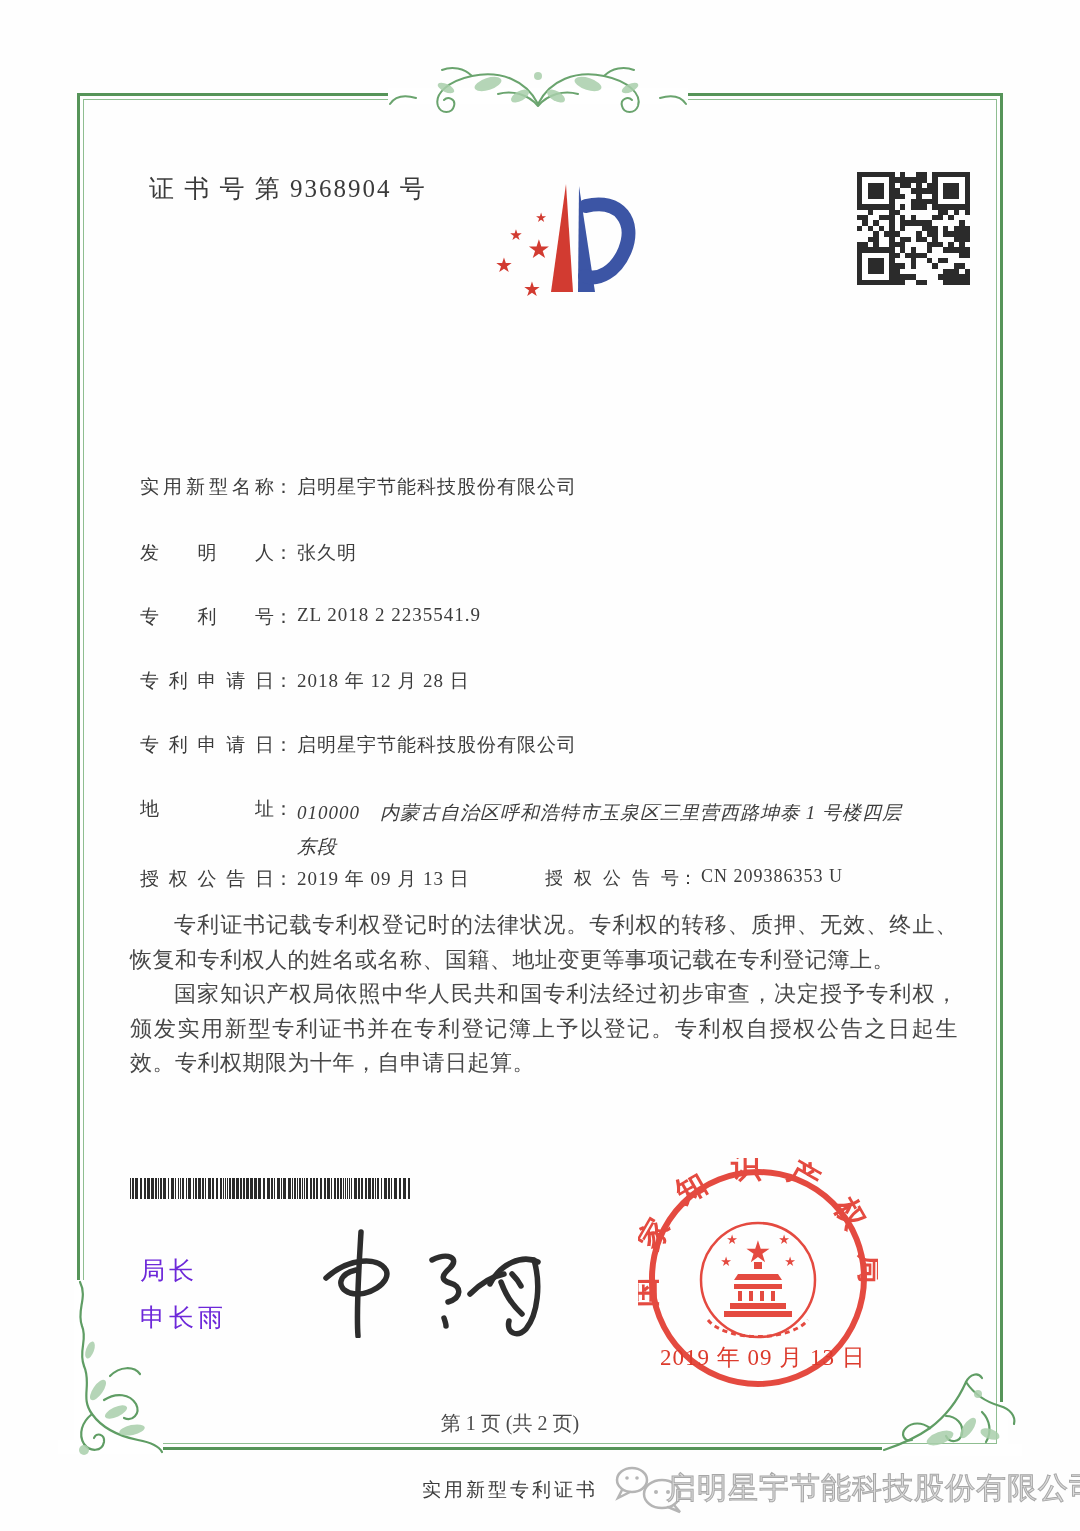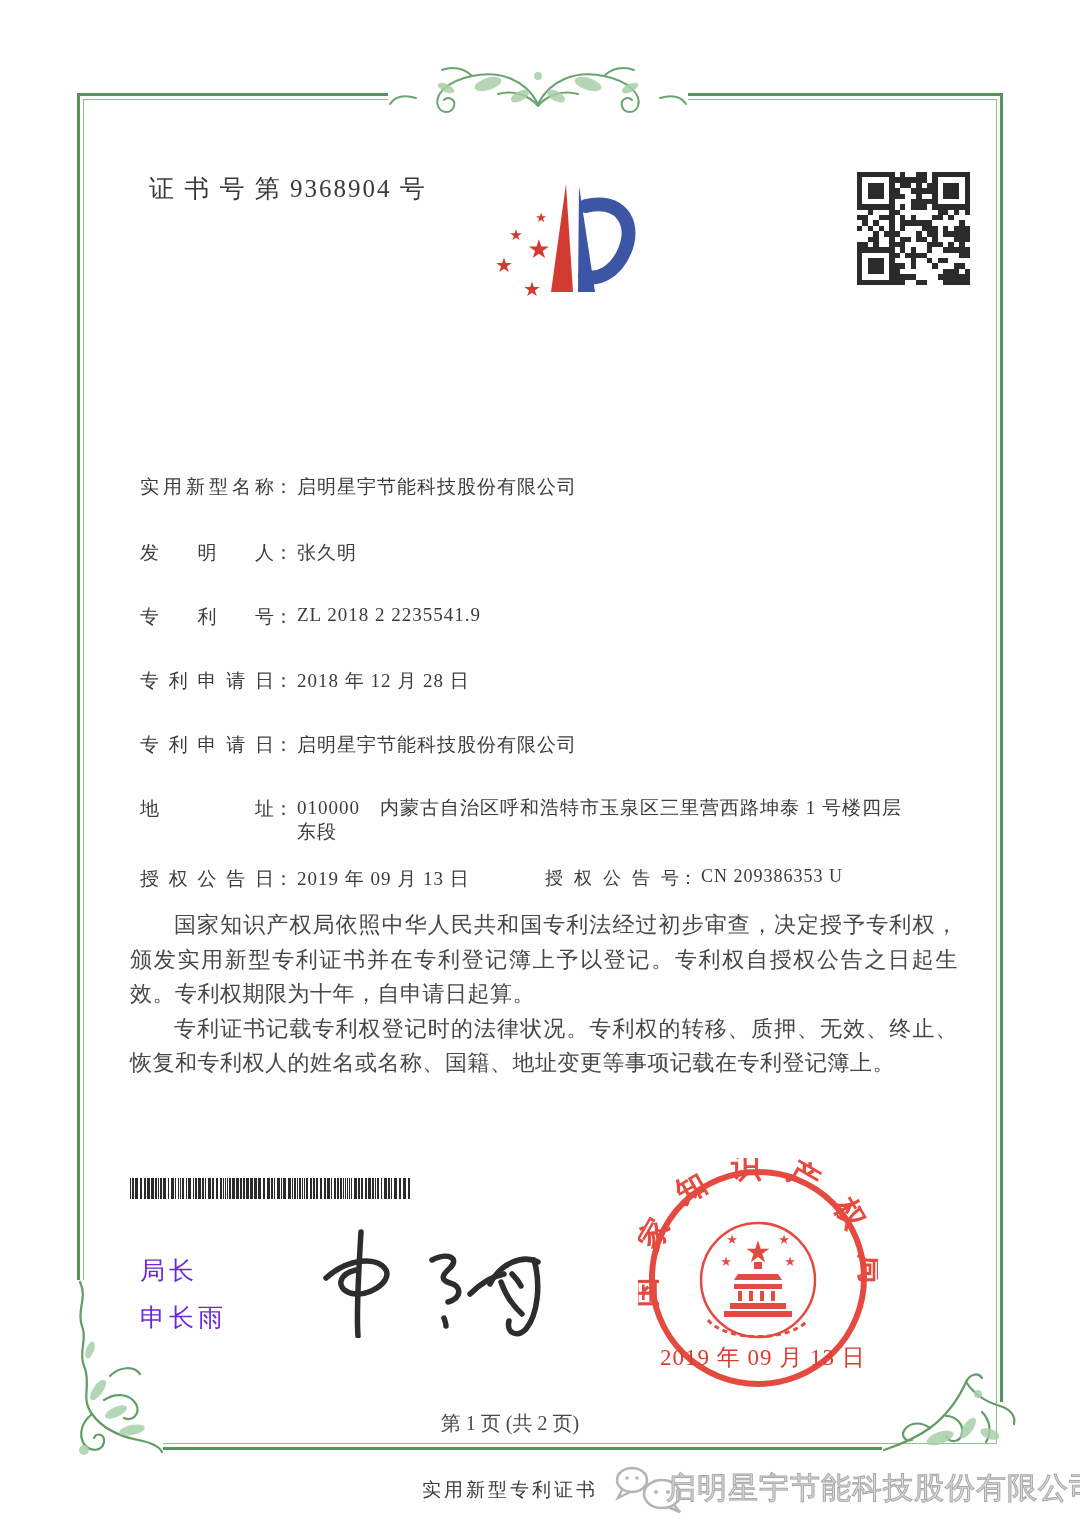--- a/index.html
+++ b/index.html
@@ -12,21 +12,21 @@
   .frame-inner{position:absolute;inset:3px;border:1px solid #8fbe91;}
 
   .cert-no{left:112px;top:172px;font-size:25px;letter-spacing:2px;color:#3a3a3a;white-space:nowrap;margin-left:37px;}
   .title{left:0;right:0;top:336px;text-align:center;font-size:53px;font-weight:bold;
          letter-spacing:8px;color:#2d2d2d;}
 
   .frow{position:absolute;left:140px;font-size:19px;color:#3c3c3c;display:flex;align-items:flex-start;}
   .flabel{display:inline-block;width:134px;text-align:justify;text-align-last:justify;flex:none;}
   .colon{flex:none;margin-right:4px;}
   .fvalue{letter-spacing:1px;}
-  .f-addr .fvalue{width:614px;line-height:24px;}
+  .f-addr .fvalue{width:614px;line-height:34px;font-style:italic;}
   .grant-right{position:absolute;left:545px;top:0;display:flex;font-size:18px;}
 
   .paras{left:130px;top:908px;width:828px;font-size:22px;line-height:34.5px;
          text-align:justify;color:#474747;letter-spacing:0.5px;}
   .paras p{margin:0;text-indent:2em;}
 
   .director{font-family:"Liberation Sans","DejaVu Sans",sans-serif;font-weight:500;
             color:#6d28d9;font-size:25px;letter-spacing:4px;}
   .seal-date{left:660px;top:1342px;font-size:23px;color:#dc3a2c;letter-spacing:1px;white-space:nowrap;}
   .page-info{left:380px;top:1410px;width:260px;text-align:center;font-size:20px;color:#4a4a4a;font-family:Liberation Serif, serif;}
@@ -319,22 +319,22 @@
         <span class="fvalue">2019 年 09 月 13 日</span>
     </div>
     <div class="grant-right">
       <span class="flabel">授权公告号</span>
         <span class="colon">：</span>
         <span class="fvalue">CN 209386353 U</span>
     </div>
   </div>
 
   <div class="abs paras">
+    <p>专利证书记载专利权登记时的法律状况。专利权的转移、质押、无效、终止、恢复和专利权人的姓名或名称、国籍、地址变更等事项记载在专利登记簿上。</p>
     <p>国家知识产权局依照中华人民共和国专利法经过初步审查，决定授予专利权，颁发实用新型专利证书并在专利登记簿上予以登记。专利权自授权公告之日起生效。专利权期限为十年，自申请日起算。</p>
-    <p>专利证书记载专利权登记时的法律状况。专利权的转移、质押、无效、终止、恢复和专利权人的姓名或名称、国籍、地址变更等事项记载在专利登记簿上。</p>
   </div>
 
   <svg class="abs" id="barcode" style="left:130px;top:1178px;" width="284" height="21" viewBox="0 0 284 21" shape-rendering="crispEdges">
       <rect x="0" y="0" width="1" height="21" fill="#2a2a2a"></rect>
       <rect x="2" y="0" width="2" height="21" fill="#2a2a2a"></rect>
       <rect x="5" y="0" width="3" height="21" fill="#2a2a2a"></rect>
       <rect x="10" y="0" width="2" height="21" fill="#2a2a2a"></rect>
       <rect x="14" y="0" width="2" height="21" fill="#2a2a2a"></rect>
       <rect x="17" y="0" width="3" height="21" fill="#2a2a2a"></rect>
       <rect x="21" y="0" width="3" height="21" fill="#2a2a2a"></rect>

